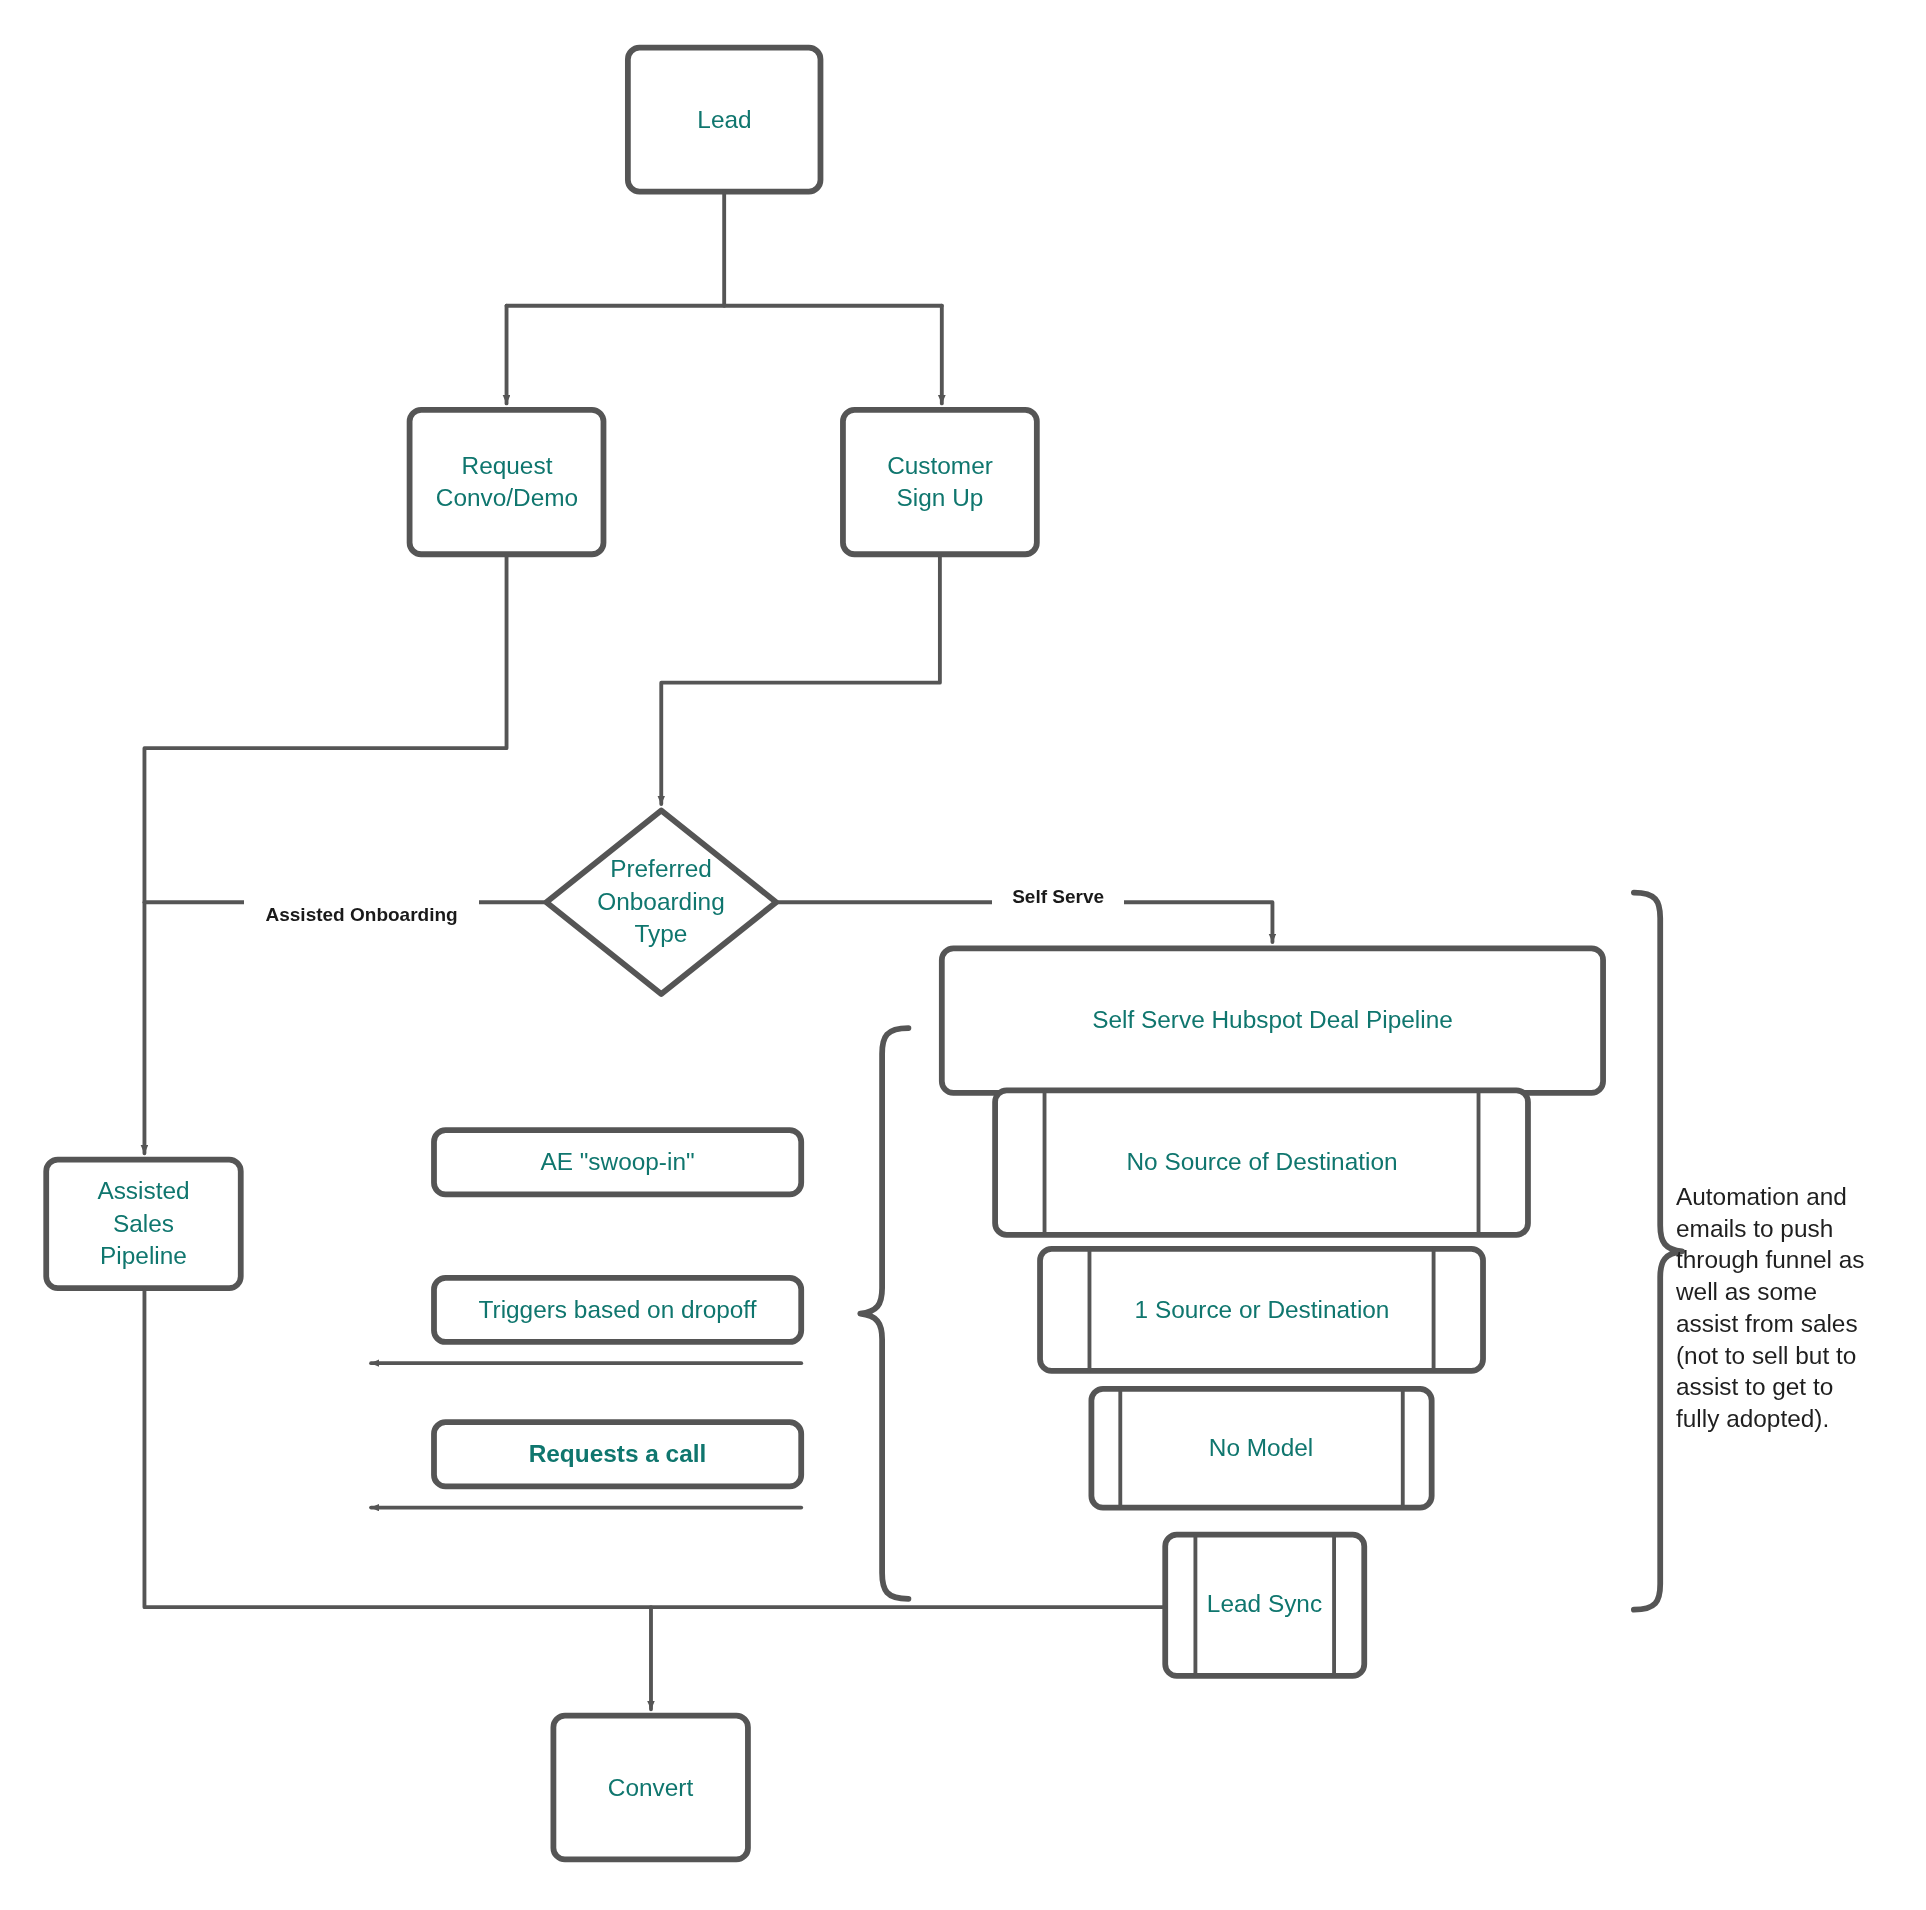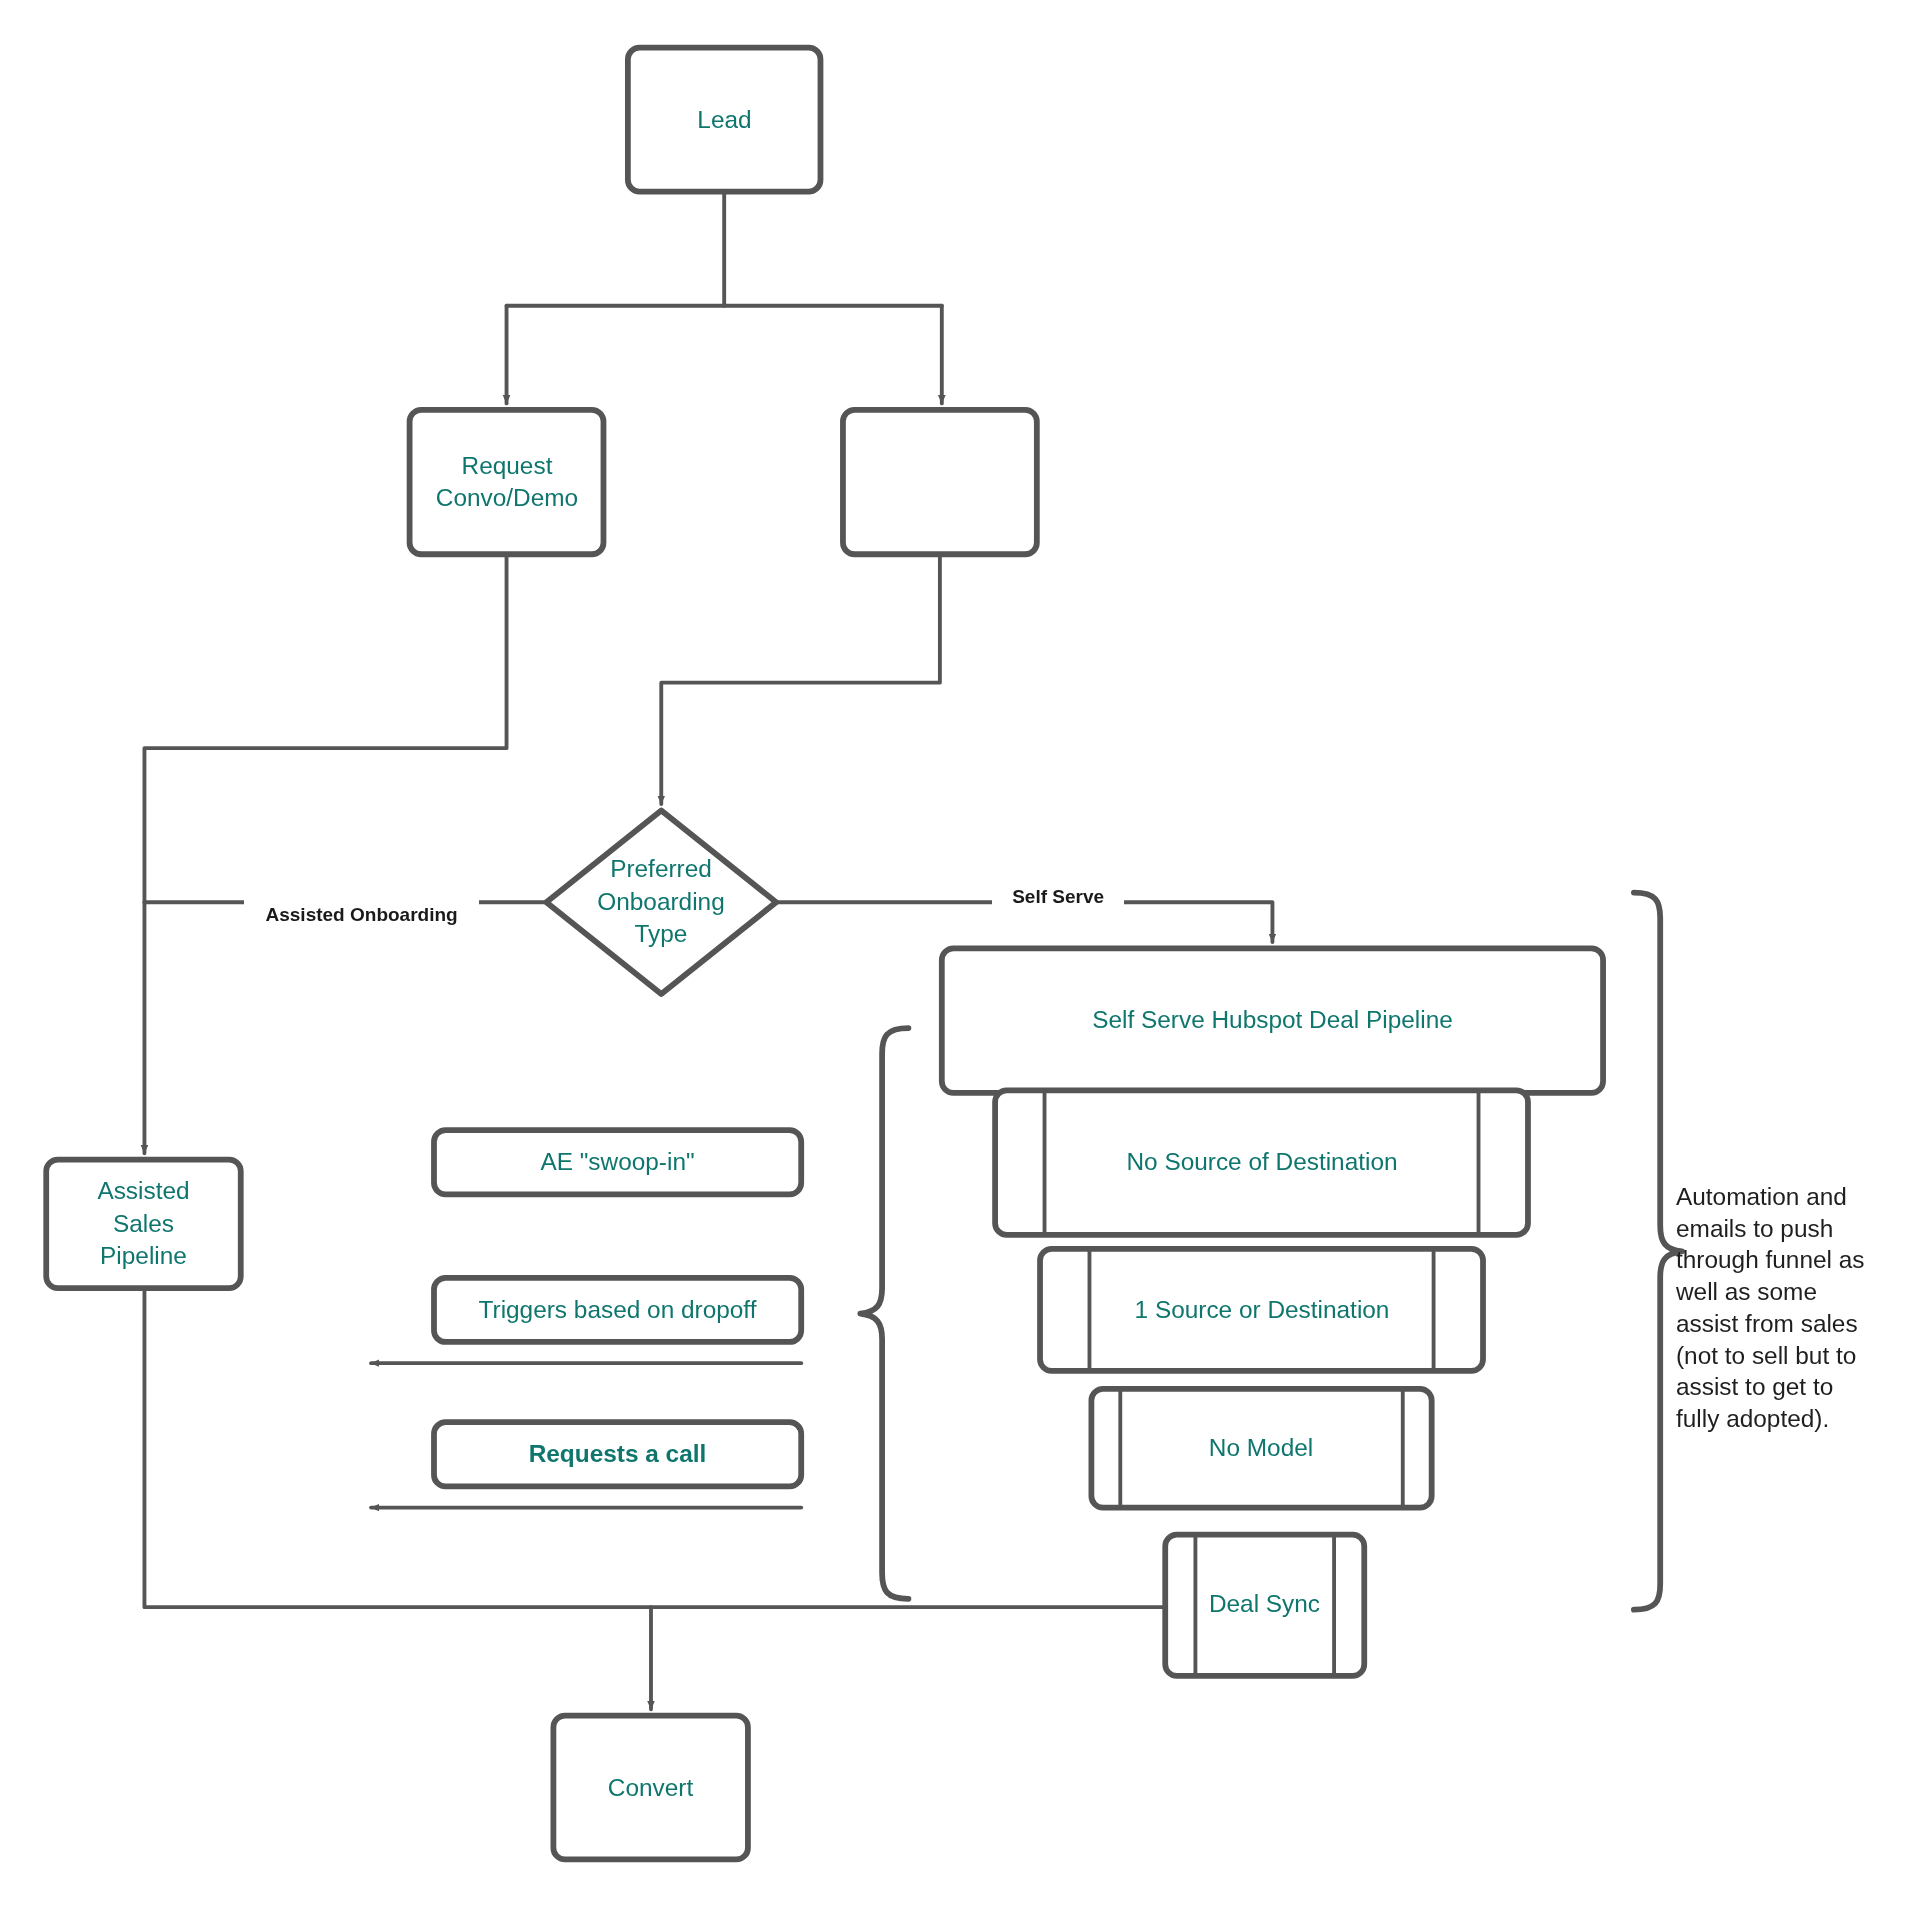--- a/index.html
+++ b/index.html
@@ -143,20 +143,22 @@
                L2586,2467
                C2586,2494 2579,2507 2545,2507" stroke-width="9" fill="none"></path>
     </g>
   </svg>
 
   <div class="node-label" style="left:628px; top:48px; width:193px; height:144px;">Lead</div>
 
   <div class="node-label" style="left:410px; top:410px; width:194px; height:144px;">Request
 Convo/Demo</div>
 
+  <div class="node-label" style="left:843px; top:410px; width:194px; height:144px;">Customer
+Sign Up</div>
 
   <div class="node-label" style="left:571px; top:828px; width:180px; height:148px;">Preferred
 Onboarding
 Type</div>
 
   <div class="node-label" style="left:46px; top:1160px; width:195px; height:128px;">Assisted
 Sales
 Pipeline</div>
 
   <div class="node-label" style="left:434px; top:1130px; width:367px; height:64px;">AE "swoop-in"</div>
@@ -168,21 +170,21 @@
   <div class="node-label" style="left:553px; top:1716px; width:195px; height:144px;">Convert</div>
 
   <div class="node-label" style="left:942px; top:948px; width:661px; height:144px;text-align:right;">Self Serve Hubspot Deal Pipeline</div>
 
   <div class="node-label" style="left:1045px; top:1090px; width:434px; height:144px;">No Source of Destination</div>
 
   <div class="node-label" style="left:1090px; top:1249px; width:344px; height:122px;">1 Source or Destination</div>
 
   <div class="node-label" style="left:1120px; top:1389px; width:282px; height:119px;">No Model</div>
 
-  <div class="node-label" style="left:1195px; top:1534px; width:139px; height:141px;">Deal Sync</div>
+  <div class="node-label" style="left:1195px; top:1534px; width:139px; height:141px;">Lead Sync</div>
 
   <div class="edge-label" style="left:244px; top:899px; width:225px; height:31px;">Assisted Onboarding</div>
 
   <div class="edge-label" style="left:992px; top:881px; width:122px; height:31px;">Self Serve</div>
 
   <div class="note-text" style="left:1676px; top:1133px; width:225px;margin-top:48px;">Automation and
 emails to push
 through funnel as
 well as some
 assist from sales

